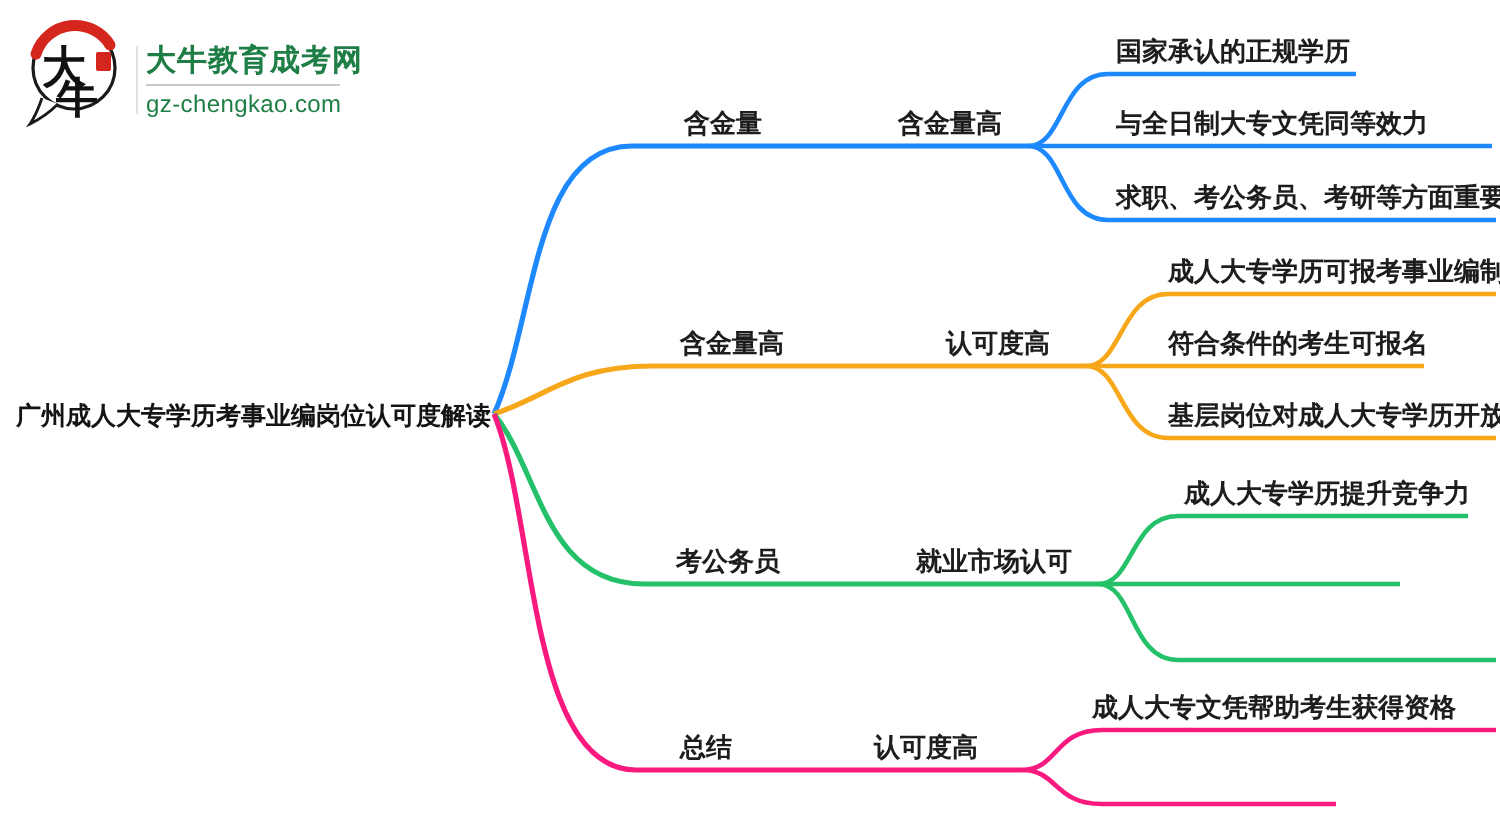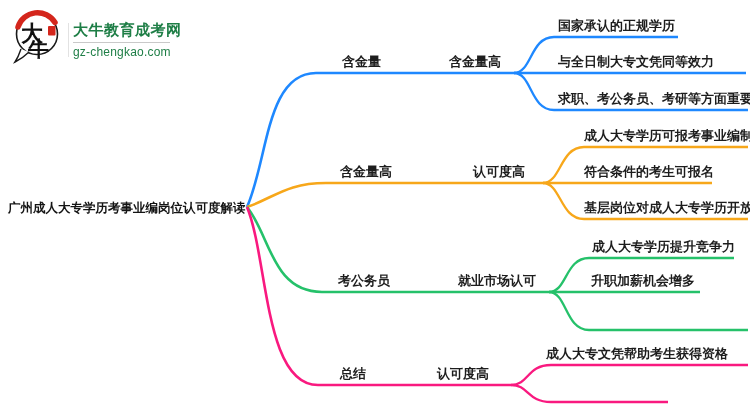--- a/index.html
+++ b/index.html
@@ -76,19 +76,18 @@
 
   <div class="node" style="left:340px;top:164px;">含金量高</div>
   <div class="node" style="left:473px;top:164px;">认可度高</div>
   <div class="node" style="left:584px;top:128px;">成人大专学历可报考事业编制</div>
   <div class="node" style="left:584px;top:164px;">符合条件的考生可报名</div>
   <div class="node" style="left:584px;top:200px;">基层岗位对成人大专学历开放</div>
 
   <div class="node" style="left:338px;top:273px;">考公务员</div>
   <div class="node" style="left:458px;top:273px;">就业市场认可</div>
   <div class="node" style="left:592px;top:239px;">成人大专学历提升竞争力</div>
-  <div class="node" style="left:591px;top:273px;">升职加薪机会增多</div>
 
   <div class="node" style="left:340px;top:366px;">总结</div>
   <div class="node" style="left:437px;top:366px;">认可度高</div>
   <div class="node" style="left:546px;top:346px;">成人大专文凭帮助考生获得资格</div>
 
 </div>
 
 </body></html>

